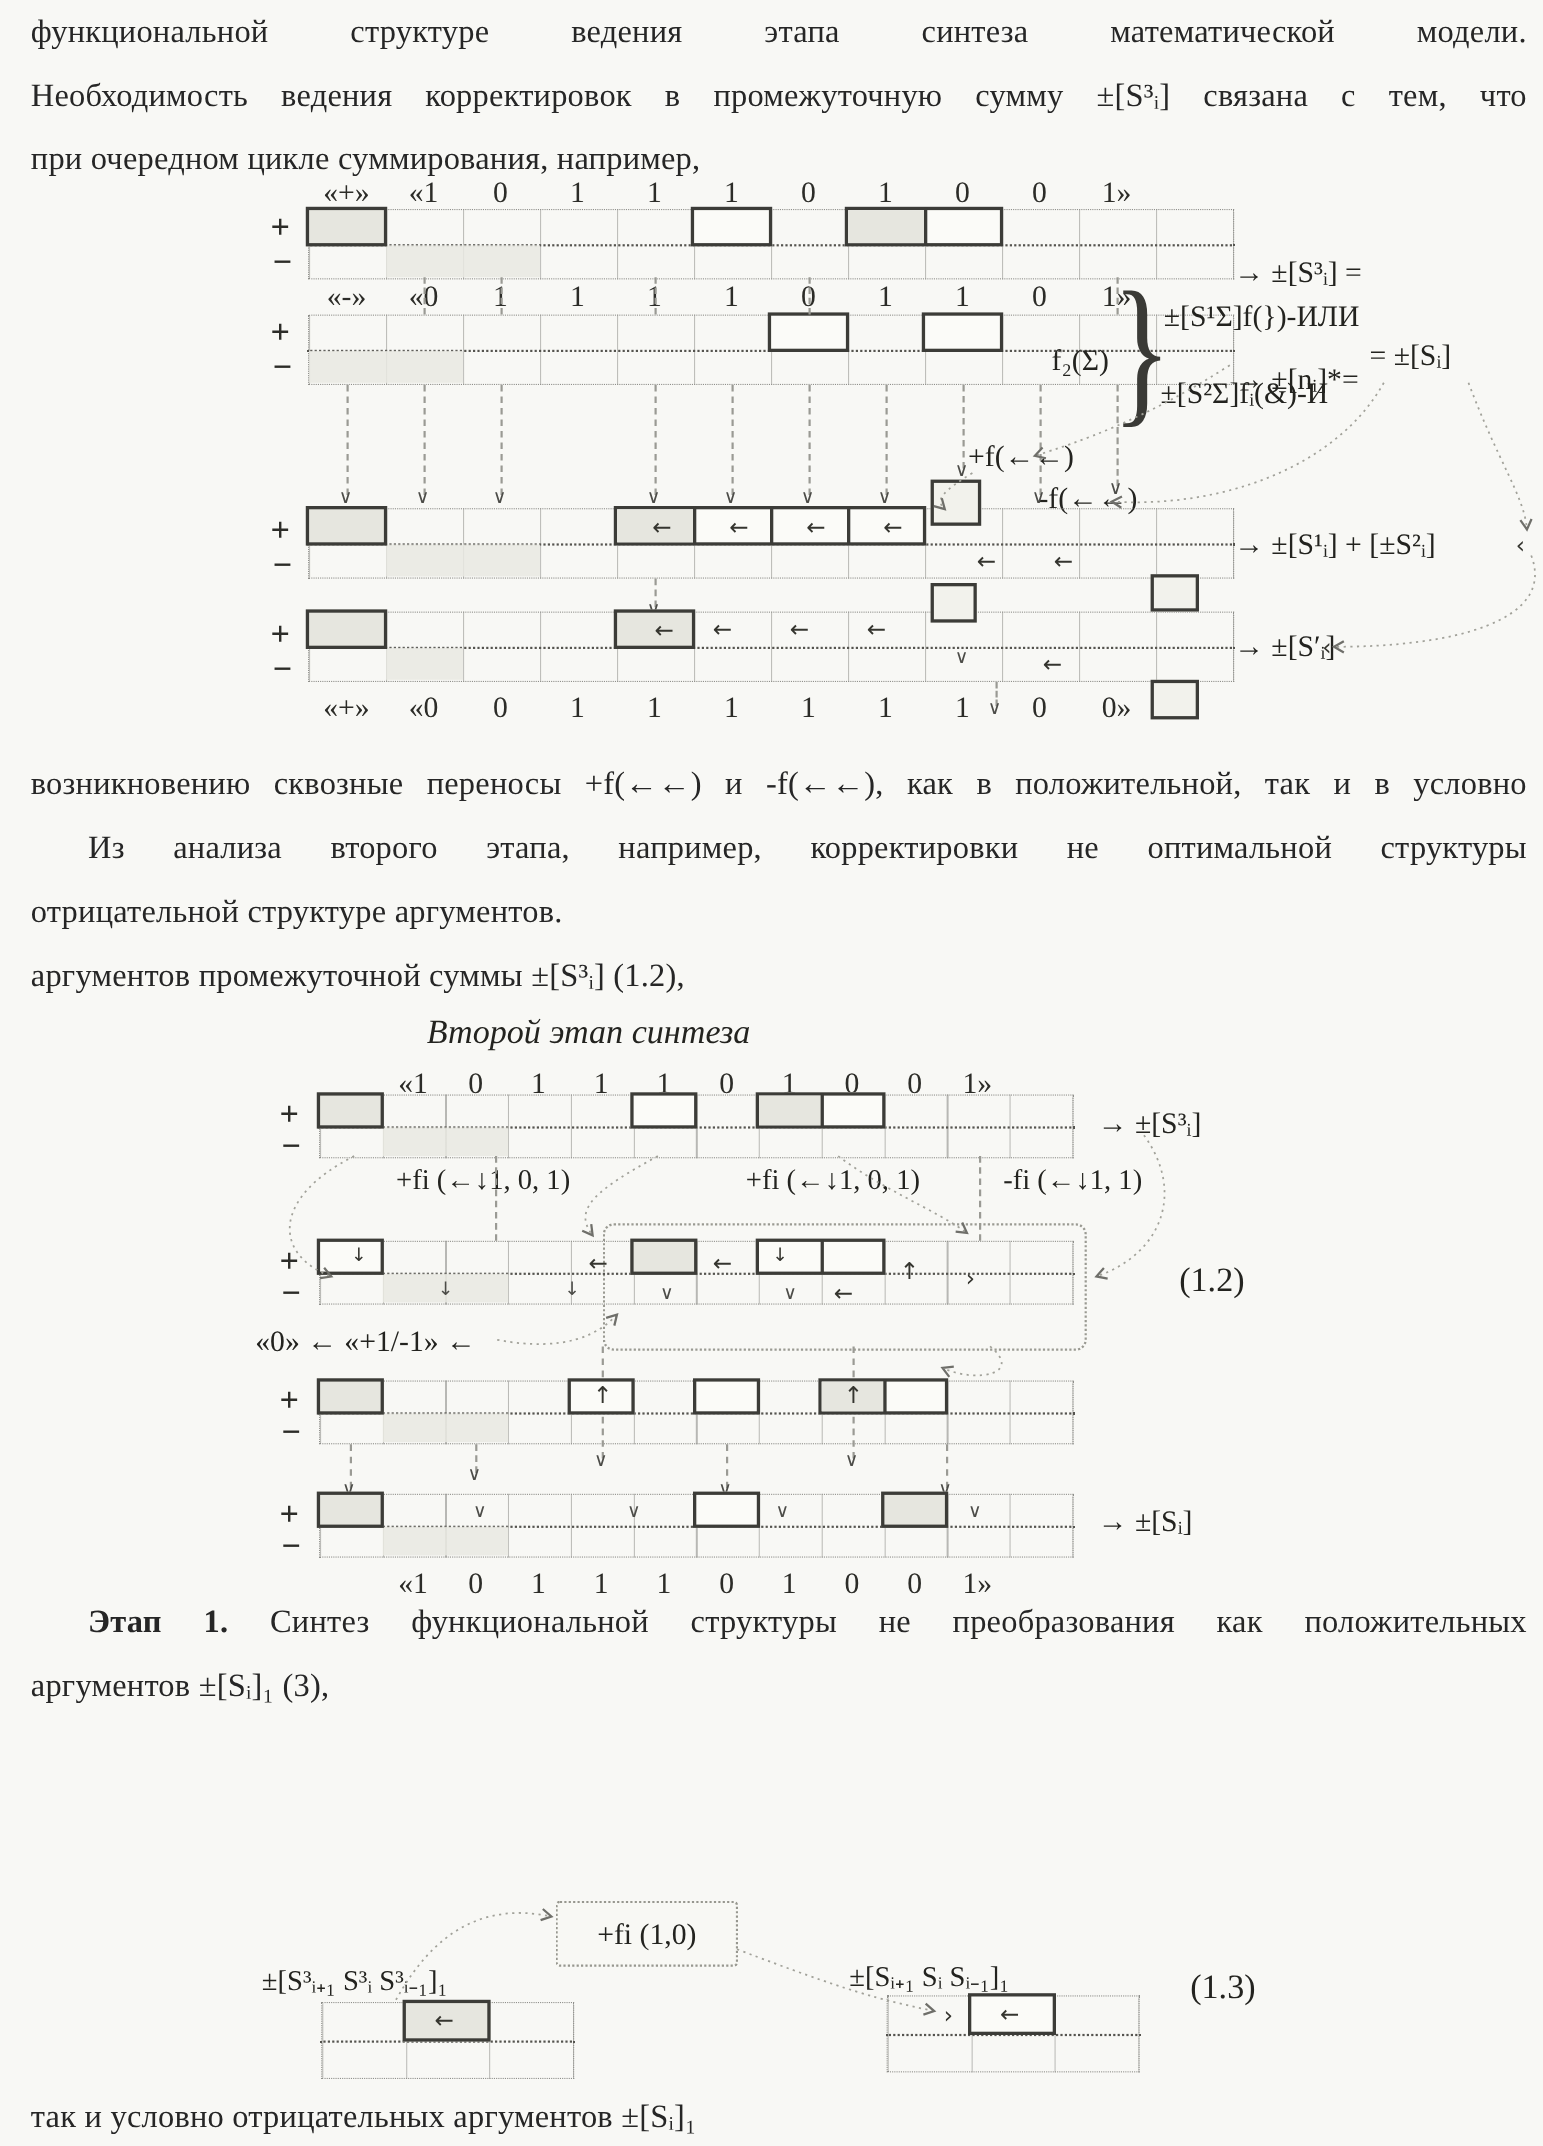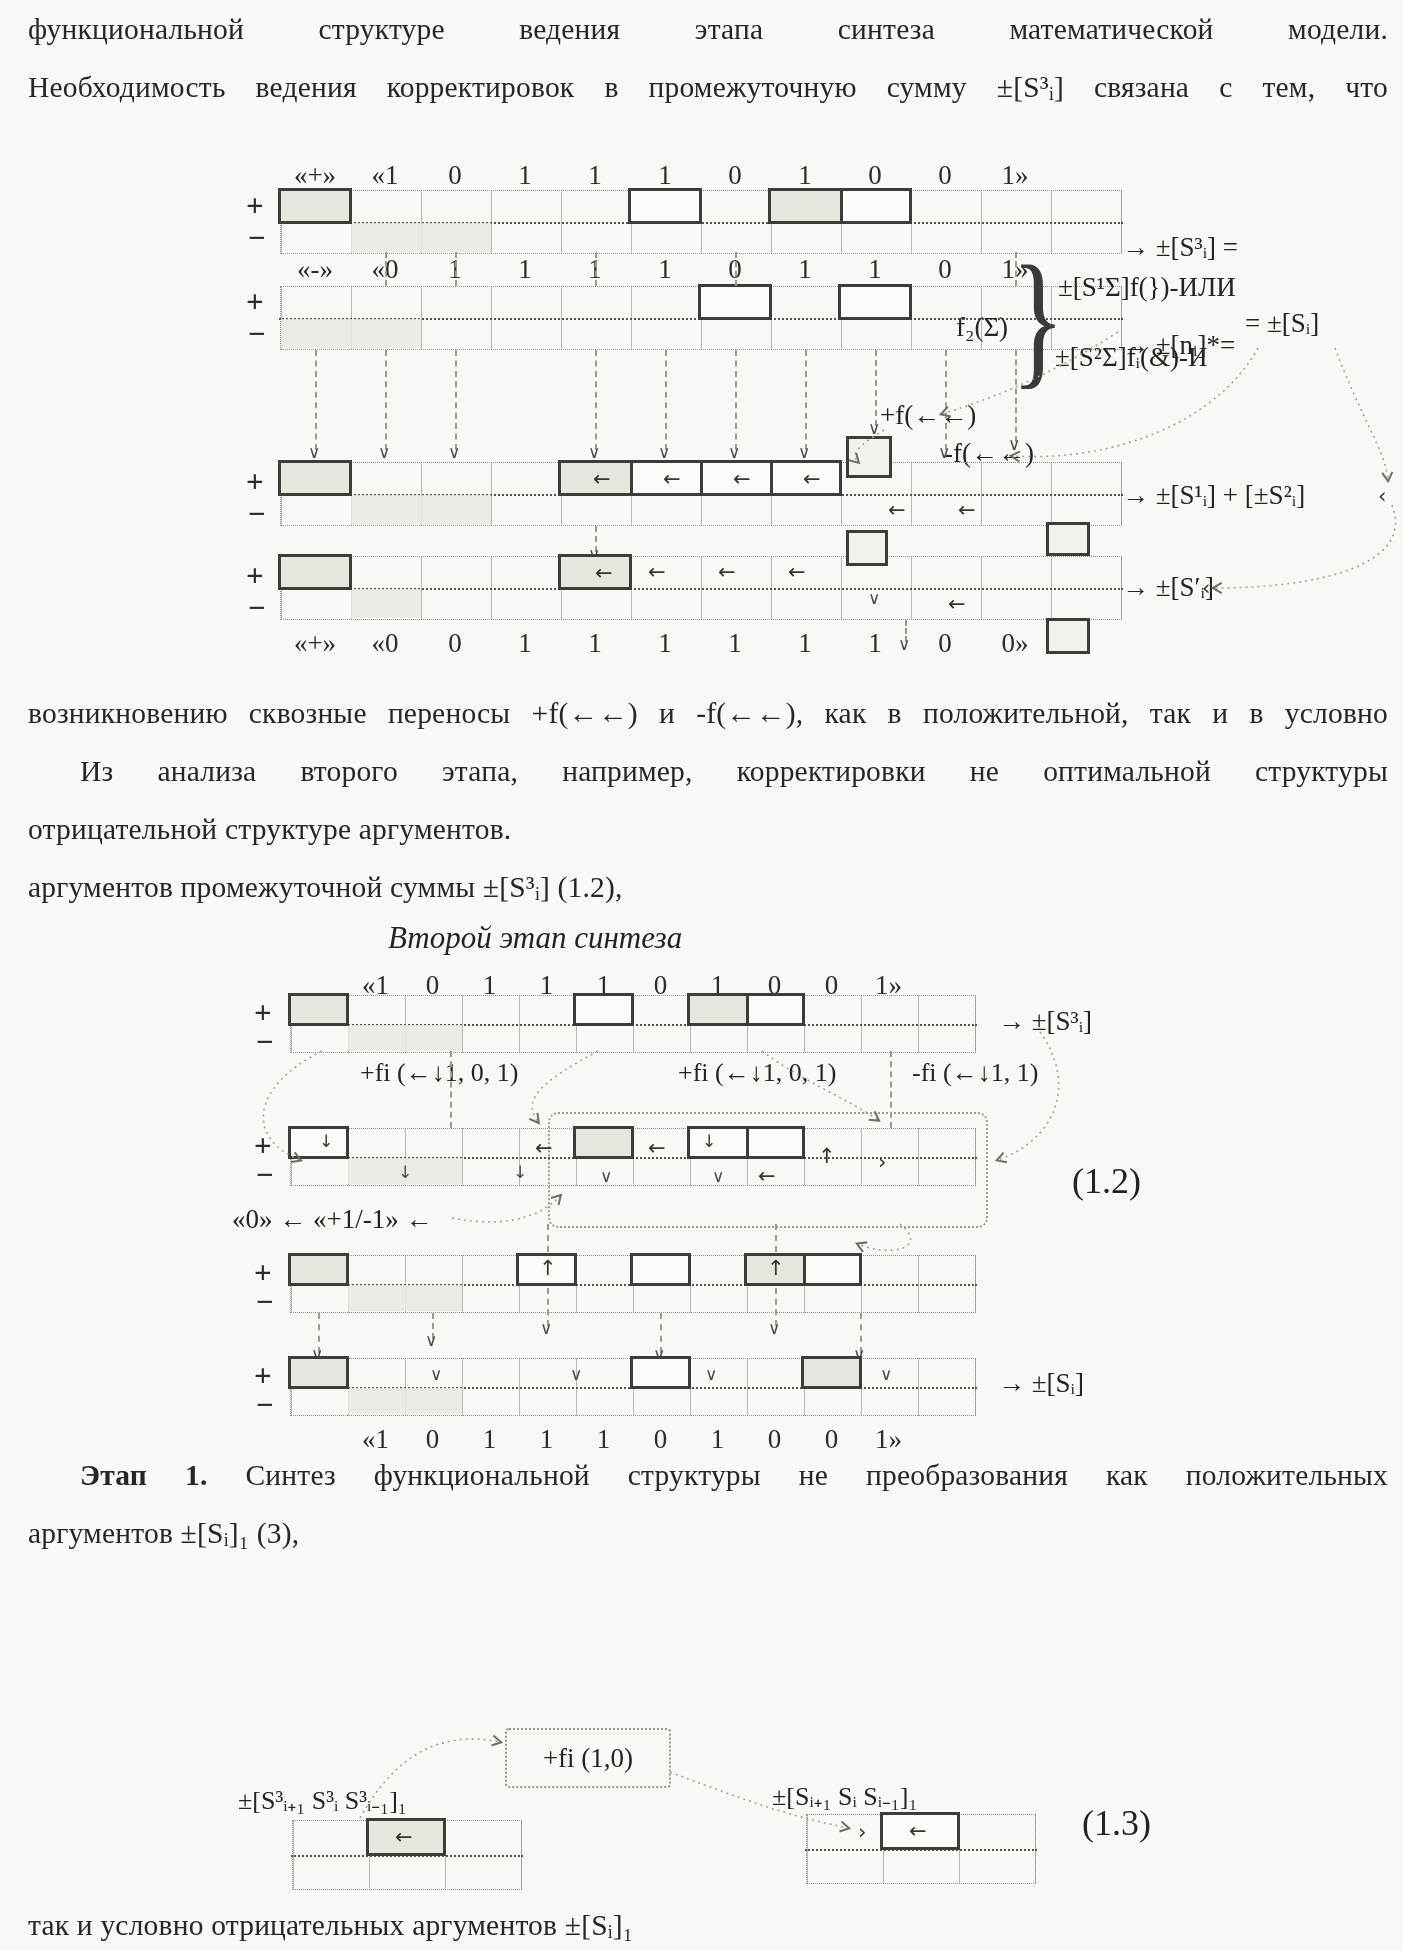--- a/index.html
+++ b/index.html
@@ -20,37 +20,38 @@
   .box .half-sh{position:absolute;top:0;bottom:0;left:0;background:#e6e6df;}
   .sbox{position:absolute;border:3px solid #3c3c38;background:#f2f2ec;box-sizing:border-box;}
   .shade{position:absolute;background:#e9e9e2;opacity:.85;}
   .vd{position:absolute;width:0;border-left:2px dashed #9a9a94;}
   .ah{position:absolute;color:#4c4c48;font-size:17px;font-family:"DejaVu Sans",sans-serif;line-height:1;}
   .arr{position:absolute;color:#35352f;font-size:21px;line-height:1;font-family:"DejaVu Sans",sans-serif;}
   .pm{position:absolute;font-size:31px;font-weight:bold;color:#2c2c28;line-height:1;}
   .digrow{position:absolute;display:flex;}
   .digrow span{display:inline-block;text-align:center;font-size:27px;color:#2c2c28;}
   .lbl{position:absolute;font-size:27px;color:#23231f;white-space:nowrap;line-height:1.15;}
-  .lbl.big{font-size:36px;margin-top:15px;}
+  .lbl.big{font-size:31px;}
   .lbl.it{font-style:italic;font-size:31px;}
   .brace{position:absolute;font-size:150px;color:#3a3a36;font-weight:400;
          transform:scaleX(.75);line-height:1.05;}
   .fbox{position:absolute;border:2px dotted #97978f;border-radius:4px;background:#f8f8f4;
         display:flex;align-items:center;justify-content:center;font-size:27px;color:#23231f;}
   .encl{position:absolute;border:2px dotted #9a9a92;border-radius:10px;}
   svg.ov{position:absolute;left:0;top:0;pointer-events:none;}
 </style>
 </head>
 <body>
 
 <div id="page">
 
   <div class="para" style="top:0">
     <div class="ln j">функциональной структуре ведения этапа синтеза математической модели.</div>
     <div class="ln j">Необходимость ведения корректировок в промежуточную сумму ±[S³ᵢ] связана с тем, что</div>
+    <div class="ln">при очередном цикле суммирования, например,</div>
   </div>
 
   <div>
 
     <div class="digrow" style="left:280px;top:160px">
       <span style="width:70px">«+»</span>
         <span style="width:70px">«1</span>
         <span style="width:70px">0</span>
         <span style="width:70px">1</span>
         <span style="width:70px">1</span>

